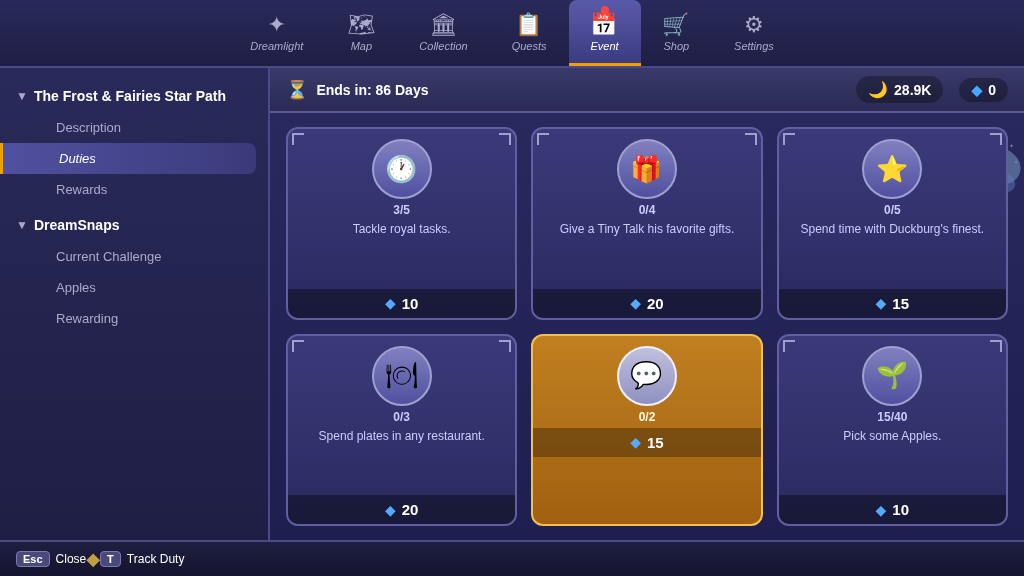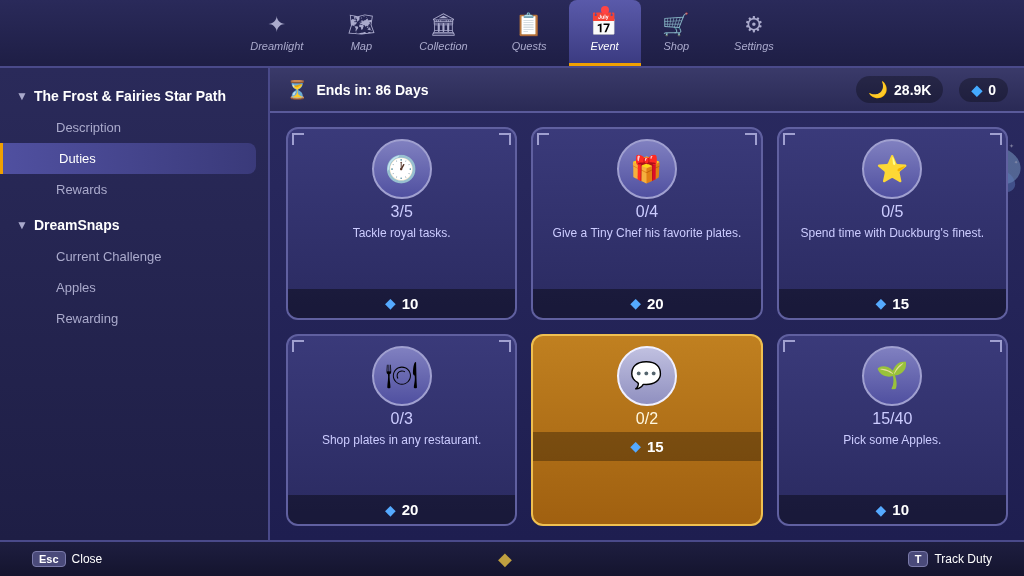--- a/index.html
+++ b/index.html
@@ -102,20 +102,21 @@
       color: #aaaacc;
       font-size: 13px;
       cursor: pointer;
     }
     .sidebar-item.active {
       color: #ffffff;
       background: linear-gradient(90deg, #5050a0 0%, #3a3a7a 100%);
       border-left: 3px solid #f0a000;
       border-radius: 0 8px 8px 0;
       margin-right: 12px;
+      font-style: italic;
     }
 
     
     .content-area {
       flex: 1;
       background: linear-gradient(180deg, #2a2a60 0%, #1e1e50 100%);
       display: flex;
       flex-direction: column;
       position: relative;
       overflow: hidden;
@@ -195,24 +196,24 @@
       font-size: 26px;
       margin-bottom: 4px;
       flex-shrink: 0;
     }
     .active-card .card-icon-circle {
       background: linear-gradient(180deg, #c0c0e0 0%, #9090c0 100%);
       border-color: #f0f0ff;
     }
 
     .card-progress {
-      font-size: 16px;
+      font-size: 12px;
       color: #ccccff;
       margin-bottom: 4px;
-      font-weight: normal;
+      font-weight: bold;
     }
     .active-card .card-progress {
       color: #fff8e0;
     }
 
     .card-desc {
       font-size: 12px;
       color: #ccccff;
       text-align: center;
       line-height: 1.4;
@@ -256,22 +257,21 @@
     .card-corner.tl { top: 4px; left: 4px; border-width: 2px 0 0 2px; }
     .card-corner.tr { top: 4px; right: 4px; border-width: 2px 2px 0 0; }
 
     
     .bottom-bar {
       height: 36px;
       background: linear-gradient(180deg, #1e1e40 0%, #14142e 100%);
       border-top: 2px solid #4a4a8a;
       display: flex;
       align-items: center;
-      justify-content: space-between;
-      padding: 0 32px;
+      padding: 0 16px;
     }
     .bottom-btn {
       display: flex;
       align-items: center;
       gap: 6px;
       color: #ffffff;
       font-size: 12px;
     }
     .kbd {
       background: #4a4a7a;
@@ -422,21 +422,21 @@
           <span class="reward-gem">◆</span>
           <span class="reward-amount">10</span>
         </div>
       </div>
 
       <div class="duty-card">
         <div class="card-corner tl"></div>
         <div class="card-corner tr"></div>
         <div class="card-icon-circle">🎁</div>
         <div class="card-progress">0/4</div>
-        <div class="card-desc">Give a Tiny Chef his favorite plates.</div>
+        <div class="card-desc">Give a Tiny Talk his favorite gifts.</div>
         <div class="card-reward-bar">
           <span class="reward-gem">◆</span>
           <span class="reward-amount">20</span>
         </div>
       </div>
 
       <div class="duty-card">
         <div class="card-corner tl"></div>
         <div class="card-corner tr"></div>
         <div class="card-icon-circle">⭐</div>
@@ -446,21 +446,21 @@
           <span class="reward-gem">◆</span>
           <span class="reward-amount">15</span>
         </div>
       </div>
 
       <div class="duty-card">
         <div class="card-corner tl"></div>
         <div class="card-corner tr"></div>
         <div class="card-icon-circle">🍽</div>
         <div class="card-progress">0/3</div>
-        <div class="card-desc">Shop plates in any restaurant.</div>
+        <div class="card-desc">Spend plates in any restaurant.</div>
         <div class="card-reward-bar">
           <span class="reward-gem">◆</span>
           <span class="reward-amount">20</span>
         </div>
       </div>
 
       <div class="duty-card active-card">
         <div class="card-icon-circle">💬</div>
         <div class="card-progress">0/2</div>
         <div class="card-reward-bar">

